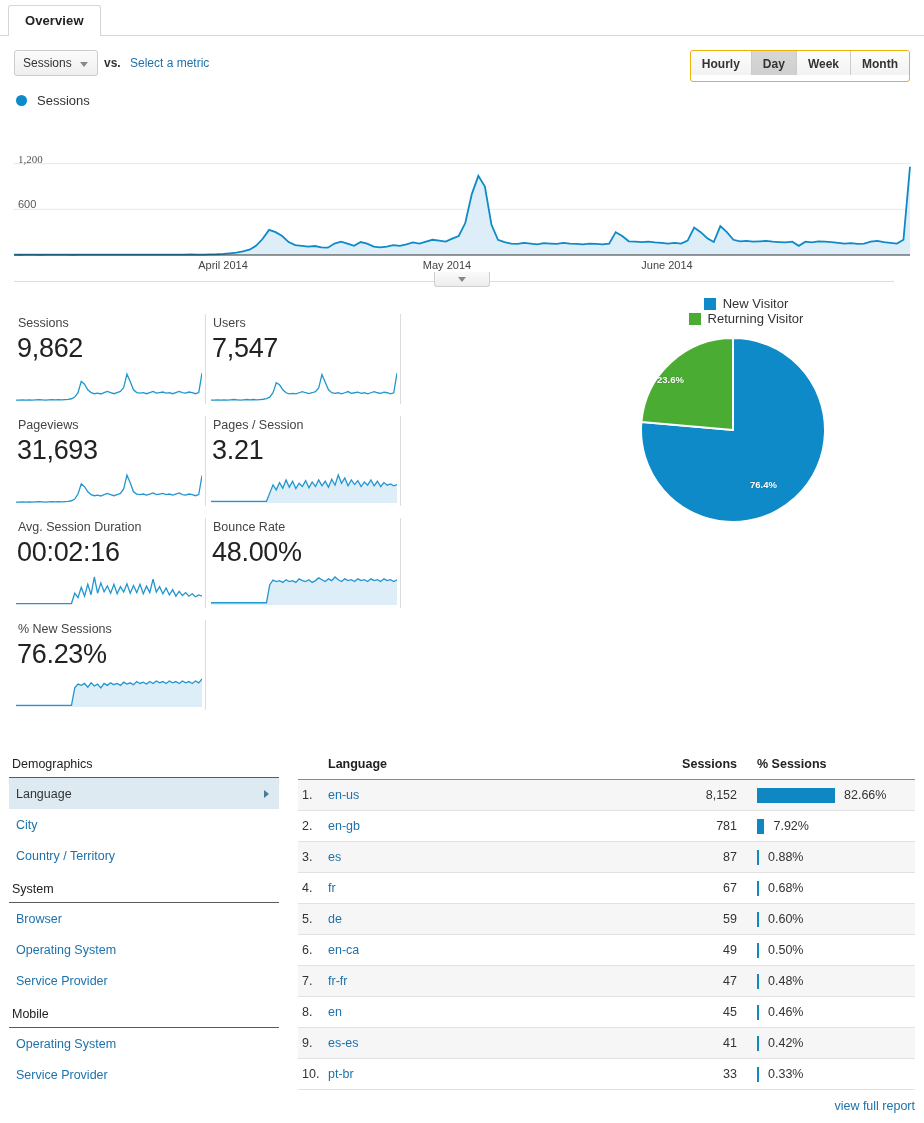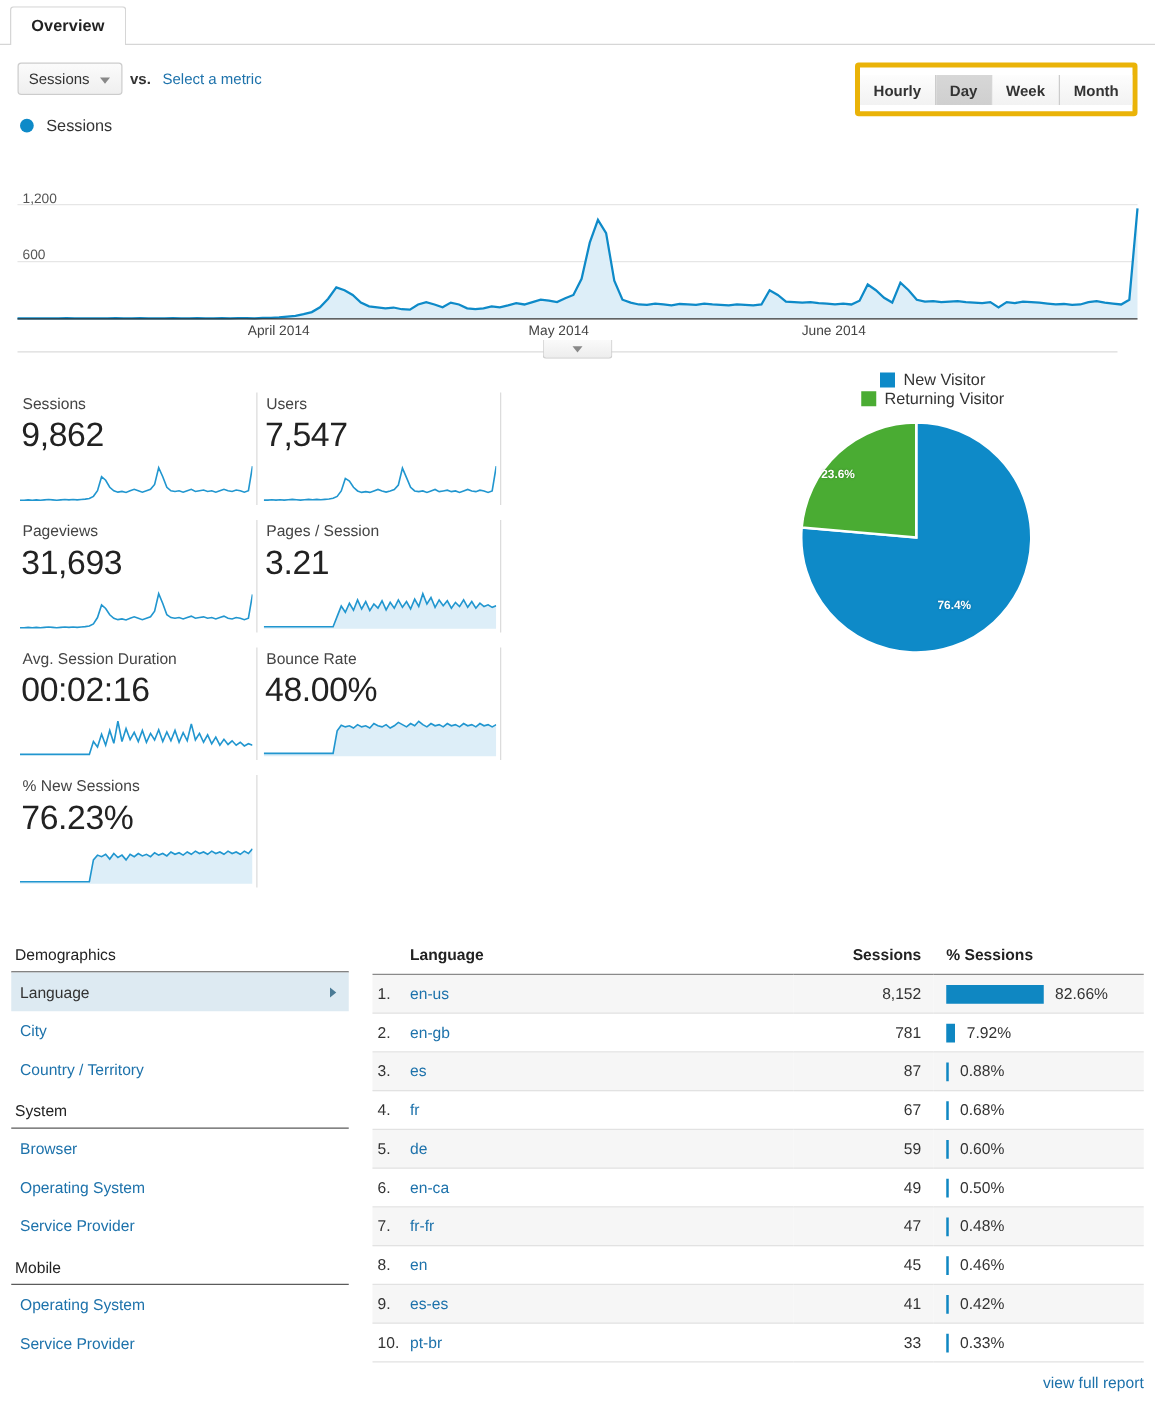--- a/index.html
+++ b/index.html
@@ -65,27 +65,26 @@
   .vs-label {
     position: absolute; left: 104px; top: 12px;
     font-size: 12px; font-weight: bold; color: #333;
   }
   .select-metric {
     position: absolute; left: 130px; top: 12px;
     font-size: 12px; color: #1d72ab; cursor: pointer;
   }
   .gran-group {
     position: absolute; right: 14px; top: 6px;
-    height: 43px;
+    height: 32px;
     display: flex;
-    border: 4px solid #eab308;
+    border: 1px solid #eab308;
     border-radius: 3px;
     overflow: hidden;
     background: #fff;
-    align-items: center;
   }
   .gran-btn {
     font-size: 12px;
     font-weight: bold;
     color: #333;
     padding: 6px 11px 0 11px;
     height: 24px;
     border-right: 1px solid #ccc;
     background: linear-gradient(#fdfdfd, #f2f2f2);
     cursor: default;
@@ -271,21 +270,21 @@
   </div>
 
   <div class="mainchart">
     <svg id="main-svg" width="924" height="148">
         <line x1="14" x2="910" y1="95.33333333333334" y2="95.33333333333334" stroke="#e6e6e6" stroke-width="1"></line>
         <line x1="14" x2="910" y1="49.66666666666667" y2="49.66666666666667" stroke="#e6e6e6" stroke-width="1"></line>
         <path d="M 14 140.69555555555556 L 20.54014598540146 140.77166666666668 L 27.080291970802918 140.61944444444444 L 33.620437956204384 140.69555555555556 L 40.160583941605836 140.77166666666668 L 46.7007299270073 140.69555555555556 L 53.24087591240876 140.54333333333332 L 59.78102189781022 140.61944444444444 L 66.32116788321167 140.69555555555556 L 72.86131386861314 140.77166666666668 L 79.4014598540146 140.61944444444444 L 85.94160583941606 140.69555555555556 L 92.48175182481752 140.54333333333332 L 99.02189781021897 140.61944444444444 L 105.56204379562044 140.69555555555556 L 112.10218978102189 140.54333333333332 L 118.64233576642336 140.61944444444444 L 125.18248175182482 140.69555555555556 L 131.72262773722628 140.61944444444444 L 138.26277372262774 140.54333333333332 L 144.8029197080292 140.61944444444444 L 151.34306569343065 140.69555555555556 L 157.8832116788321 140.54333333333332 L 164.42335766423358 140.61944444444444 L 170.96350364963504 140.69555555555556 L 177.5036496350365 140.54333333333332 L 184.04379562043795 140.61944444444444 L 190.5839416058394 140.46722222222223 L 197.12408759124088 140.54333333333332 L 203.66423357664235 140.61944444444444 L 210.20437956204378 140.39111111111112 L 216.74452554744525 140.23888888888888 L 223.28467153284672 139.93444444444444 L 229.82481751824818 139.32555555555555 L 236.36496350364965 138.71666666666667 L 242.90510948905109 137.34666666666666 L 249.44525547445255 135.67222222222222 L 255.98540145985402 131.86666666666667 L 262.5255474452555 125.01666666666667 L 269.0656934306569 115.88333333333334 L 275.6058394160584 118.16666666666667 L 282.1459854014599 121.97222222222223 L 288.6861313868613 128.0611111111111 L 295.22627737226276 131.10555555555555 L 301.7664233576642 131.86666666666667 L 308.3065693430657 132.62777777777777 L 314.84671532846716 132.01888888888888 L 321.3868613138686 133.38888888888889 L 327.9270072992701 133.69333333333333 L 334.46715328467155 129.58333333333334 L 341.007299270073 127.68055555555556 L 347.54744525547443 129.58333333333334 L 354.0875912408759 131.86666666666667 L 360.62773722627736 128.0611111111111 L 367.1678832116788 129.58333333333334 L 373.7080291970803 132.62777777777777 L 380.24817518248176 133.38888888888889 L 386.7883211678832 132.62777777777777 L 393.3284671532847 131.10555555555555 L 399.86861313868616 131.86666666666667 L 406.40875912408757 130.34444444444443 L 412.94890510948903 128.44166666666666 L 419.4890510948905 129.58333333333334 L 426.02919708029196 127.68055555555556 L 432.56934306569343 125.77777777777777 L 439.1094890510949 126.53888888888889 L 445.64963503649636 127.68055555555556 L 452.18978102189783 124.6361111111111 L 458.7299270072993 121.97222222222223 L 465.2700729927007 109.03333333333333 L 471.81021897810217 80.11111111111111 L 478.35036496350364 61.84444444444445 L 484.8905109489051 72.5 L 491.43065693430657 110.55555555555556 L 497.97080291970804 125.77777777777777 L 504.5109489051095 128.0611111111111 L 511.05109489051097 129.58333333333334 L 517.5912408759125 129.9638888888889 L 524.1313868613138 128.82222222222222 L 530.6715328467153 129.58333333333334 L 537.2116788321168 130.34444444444443 L 543.7518248175182 129.20277777777778 L 550.2919708029198 129.58333333333334 L 556.8321167883212 129.9638888888889 L 563.3722627737226 128.82222222222222 L 569.9124087591241 129.58333333333334 L 576.4525547445255 129.9638888888889 L 582.992700729927 130.34444444444443 L 589.5328467153284 129.58333333333334 L 596.07299270073 129.9638888888889 L 602.6131386861314 130.34444444444443 L 609.1532846715329 129.58333333333334 L 615.6934306569343 118.16666666666667 L 622.2335766423357 121.97222222222223 L 628.7737226277372 127.3 L 635.3138686131387 127.68055555555556 L 641.8540145985402 128.0611111111111 L 648.3941605839416 127.68055555555556 L 654.9343065693431 128.44166666666666 L 661.4744525547445 128.82222222222222 L 668.014598540146 129.58333333333334 L 674.5547445255474 128.82222222222222 L 681.0948905109489 129.58333333333334 L 687.6350364963504 126.53888888888889 L 694.1751824817518 113.6 L 700.7153284671533 118.16666666666667 L 707.2554744525547 124.25555555555556 L 713.7956204379562 128.0611111111111 L 720.3357664233577 112.07777777777778 L 726.8759124087592 118.16666666666667 L 733.4160583941606 125.77777777777777 L 739.956204379562 127.3 L 746.4963503649635 126.91944444444445 L 753.0364963503649 127.68055555555556 L 759.5766423357665 127.3 L 766.1167883211679 126.91944444444445 L 772.6569343065694 127.68055555555556 L 779.1970802919708 128.0611111111111 L 785.7372262773723 128.44166666666666 L 792.2773722627737 127.68055555555556 L 798.8175182481751 131.86666666666667 L 805.3576642335767 127.68055555555556 L 811.8978102189781 128.44166666666666 L 818.4379562043796 127.3 L 824.978102189781 127.68055555555556 L 831.5182481751825 128.0611111111111 L 838.0583941605839 128.82222222222222 L 844.5985401459855 129.58333333333334 L 851.1386861313869 129.20277777777778 L 857.6788321167883 129.9638888888889 L 864.2189781021898 129.58333333333334 L 870.7591240875912 127.68055555555556 L 877.2992700729927 126.91944444444445 L 883.8394160583941 128.0611111111111 L 890.3795620437957 128.82222222222222 L 896.9197080291971 129.58333333333334 L 903.4598540145986 125.77777777777777 L 910 52.71111111111111 L 910 141 L 14 141 Z" fill="#ddeef8" stroke="none"></path>
         <path d="M 14 140.69555555555556 L 20.54014598540146 140.77166666666668 L 27.080291970802918 140.61944444444444 L 33.620437956204384 140.69555555555556 L 40.160583941605836 140.77166666666668 L 46.7007299270073 140.69555555555556 L 53.24087591240876 140.54333333333332 L 59.78102189781022 140.61944444444444 L 66.32116788321167 140.69555555555556 L 72.86131386861314 140.77166666666668 L 79.4014598540146 140.61944444444444 L 85.94160583941606 140.69555555555556 L 92.48175182481752 140.54333333333332 L 99.02189781021897 140.61944444444444 L 105.56204379562044 140.69555555555556 L 112.10218978102189 140.54333333333332 L 118.64233576642336 140.61944444444444 L 125.18248175182482 140.69555555555556 L 131.72262773722628 140.61944444444444 L 138.26277372262774 140.54333333333332 L 144.8029197080292 140.61944444444444 L 151.34306569343065 140.69555555555556 L 157.8832116788321 140.54333333333332 L 164.42335766423358 140.61944444444444 L 170.96350364963504 140.69555555555556 L 177.5036496350365 140.54333333333332 L 184.04379562043795 140.61944444444444 L 190.5839416058394 140.46722222222223 L 197.12408759124088 140.54333333333332 L 203.66423357664235 140.61944444444444 L 210.20437956204378 140.39111111111112 L 216.74452554744525 140.23888888888888 L 223.28467153284672 139.93444444444444 L 229.82481751824818 139.32555555555555 L 236.36496350364965 138.71666666666667 L 242.90510948905109 137.34666666666666 L 249.44525547445255 135.67222222222222 L 255.98540145985402 131.86666666666667 L 262.5255474452555 125.01666666666667 L 269.0656934306569 115.88333333333334 L 275.6058394160584 118.16666666666667 L 282.1459854014599 121.97222222222223 L 288.6861313868613 128.0611111111111 L 295.22627737226276 131.10555555555555 L 301.7664233576642 131.86666666666667 L 308.3065693430657 132.62777777777777 L 314.84671532846716 132.01888888888888 L 321.3868613138686 133.38888888888889 L 327.9270072992701 133.69333333333333 L 334.46715328467155 129.58333333333334 L 341.007299270073 127.68055555555556 L 347.54744525547443 129.58333333333334 L 354.0875912408759 131.86666666666667 L 360.62773722627736 128.0611111111111 L 367.1678832116788 129.58333333333334 L 373.7080291970803 132.62777777777777 L 380.24817518248176 133.38888888888889 L 386.7883211678832 132.62777777777777 L 393.3284671532847 131.10555555555555 L 399.86861313868616 131.86666666666667 L 406.40875912408757 130.34444444444443 L 412.94890510948903 128.44166666666666 L 419.4890510948905 129.58333333333334 L 426.02919708029196 127.68055555555556 L 432.56934306569343 125.77777777777777 L 439.1094890510949 126.53888888888889 L 445.64963503649636 127.68055555555556 L 452.18978102189783 124.6361111111111 L 458.7299270072993 121.97222222222223 L 465.2700729927007 109.03333333333333 L 471.81021897810217 80.11111111111111 L 478.35036496350364 61.84444444444445 L 484.8905109489051 72.5 L 491.43065693430657 110.55555555555556 L 497.97080291970804 125.77777777777777 L 504.5109489051095 128.0611111111111 L 511.05109489051097 129.58333333333334 L 517.5912408759125 129.9638888888889 L 524.1313868613138 128.82222222222222 L 530.6715328467153 129.58333333333334 L 537.2116788321168 130.34444444444443 L 543.7518248175182 129.20277777777778 L 550.2919708029198 129.58333333333334 L 556.8321167883212 129.9638888888889 L 563.3722627737226 128.82222222222222 L 569.9124087591241 129.58333333333334 L 576.4525547445255 129.9638888888889 L 582.992700729927 130.34444444444443 L 589.5328467153284 129.58333333333334 L 596.07299270073 129.9638888888889 L 602.6131386861314 130.34444444444443 L 609.1532846715329 129.58333333333334 L 615.6934306569343 118.16666666666667 L 622.2335766423357 121.97222222222223 L 628.7737226277372 127.3 L 635.3138686131387 127.68055555555556 L 641.8540145985402 128.0611111111111 L 648.3941605839416 127.68055555555556 L 654.9343065693431 128.44166666666666 L 661.4744525547445 128.82222222222222 L 668.014598540146 129.58333333333334 L 674.5547445255474 128.82222222222222 L 681.0948905109489 129.58333333333334 L 687.6350364963504 126.53888888888889 L 694.1751824817518 113.6 L 700.7153284671533 118.16666666666667 L 707.2554744525547 124.25555555555556 L 713.7956204379562 128.0611111111111 L 720.3357664233577 112.07777777777778 L 726.8759124087592 118.16666666666667 L 733.4160583941606 125.77777777777777 L 739.956204379562 127.3 L 746.4963503649635 126.91944444444445 L 753.0364963503649 127.68055555555556 L 759.5766423357665 127.3 L 766.1167883211679 126.91944444444445 L 772.6569343065694 127.68055555555556 L 779.1970802919708 128.0611111111111 L 785.7372262773723 128.44166666666666 L 792.2773722627737 127.68055555555556 L 798.8175182481751 131.86666666666667 L 805.3576642335767 127.68055555555556 L 811.8978102189781 128.44166666666666 L 818.4379562043796 127.3 L 824.978102189781 127.68055555555556 L 831.5182481751825 128.0611111111111 L 838.0583941605839 128.82222222222222 L 844.5985401459855 129.58333333333334 L 851.1386861313869 129.20277777777778 L 857.6788321167883 129.9638888888889 L 864.2189781021898 129.58333333333334 L 870.7591240875912 127.68055555555556 L 877.2992700729927 126.91944444444445 L 883.8394160583941 128.0611111111111 L 890.3795620437957 128.82222222222222 L 896.9197080291971 129.58333333333334 L 903.4598540145986 125.77777777777777 L 910 52.71111111111111" fill="none" stroke="#0e8ac8" stroke-width="1.8"></path>
         <line x1="14" x2="910" y1="141" y2="141" stroke="#333" stroke-width="1"></line>
       </svg>
-    <div class="axis-lbl" id="ylab-top" style="top: 38.6667px;">1,200</div>
+    <div class="axis-lbl" id="ylab-top" style="top: 38.6667px; font-family: Liberation Serif, serif;">1,200</div>
     <div class="axis-lbl" id="ylab-mid" style="top: 84.3333px;">600</div>
   </div>
 
   <div class="x-labels">
     <span style="left:223px;">April 2014</span>
     <span style="left:447px;">May 2014</span>
     <span style="left:667px;">June 2014</span>
   </div>
   <div class="chart-footline"></div>
   <div class="collapse-handle">

